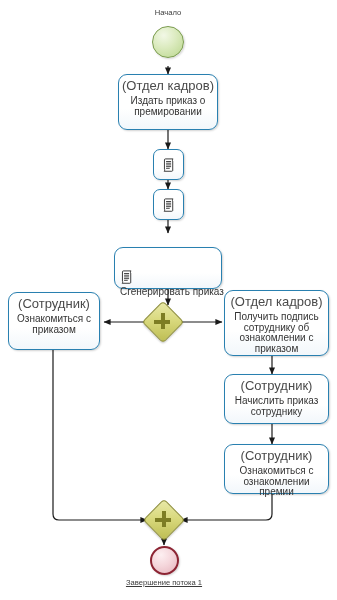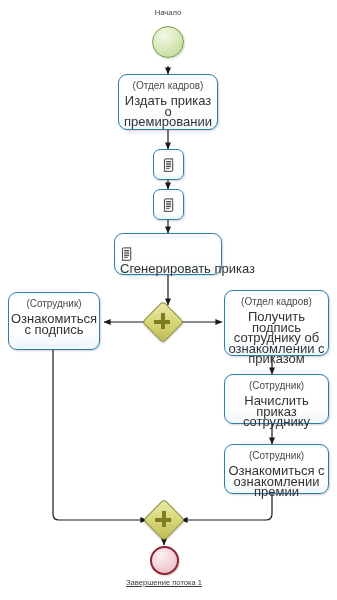--- a/index.html
+++ b/index.html
@@ -34,40 +34,41 @@
     border: 1.6px solid #2980b0;
     border-radius: 9px;
     background: linear-gradient(to bottom, #ffffff 0%, #ffffff 62%, #f2f7fb 100%);
     box-shadow: 1px 1px 2px rgba(0,0,0,0.18);
     display: flex;
     flex-direction: column;
     align-items: center;
     padding-top: 6px;
   }
   .task .role {
-    font-size: 10px;
+    font-size: 13px;
     color: #4a4a4a;
     line-height: 10px;
     text-align: center;
     white-space: nowrap;
   }
   .task .title {
-    font-size: 13px;
+    font-size: 10px;
     color: #333333;
     line-height: 10.5px;
     text-align: center;
     margin-top: 5px;
     padding: 0 2px;
   }
 
   
   .task.script {
     align-items: flex-start;
-    padding-top: 13px;
+    padding-top: 22px;
     padding-left: 5px;
+    margin-top: 14px;
   }
   .task.script .title {
     margin-top: 3px;
     text-align: left;
     padding: 0;
     white-space: nowrap;
   }
 
   
   .task.mini {
@@ -210,21 +211,21 @@
     </svg>
     <div class="title">Сгенерировать приказ</div>
   </div>
 
   <div class="gateway" style="left:148px; top:307px;">
     <span class="plus"></span>
   </div>
 
   <div class="task" style="left:8px; top:292px; width:92px; height:58px;">
     <div class="role">(Сотрудник)</div>
-    <div class="title">Ознакомиться с подпись</div>
+    <div class="title">Ознакомиться с приказом</div>
   </div>
 
   <div class="task" style="left:224px; top:290px; width:105px; height:66px;">
     <div class="role">(Отдел кадров)</div>
     <div class="title">Получить подпись сотруднику об ознакомлении с приказом</div>
   </div>
 
   <div class="task" style="left:224px; top:374px; width:105px; height:50px;">
     <div class="role">(Сотрудник)</div>
     <div class="title">Начислить приказ сотруднику</div>

